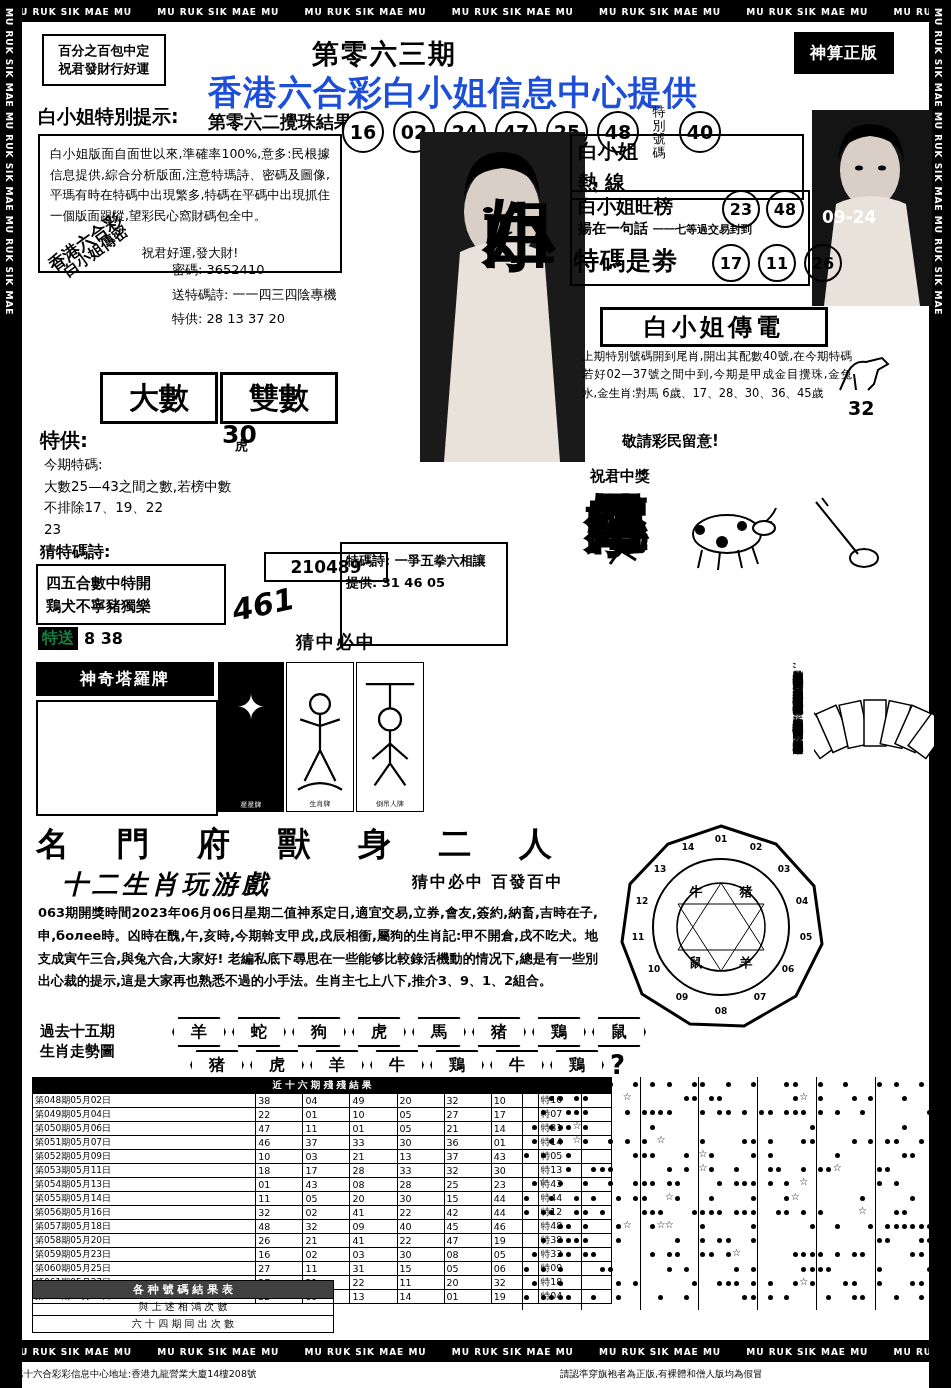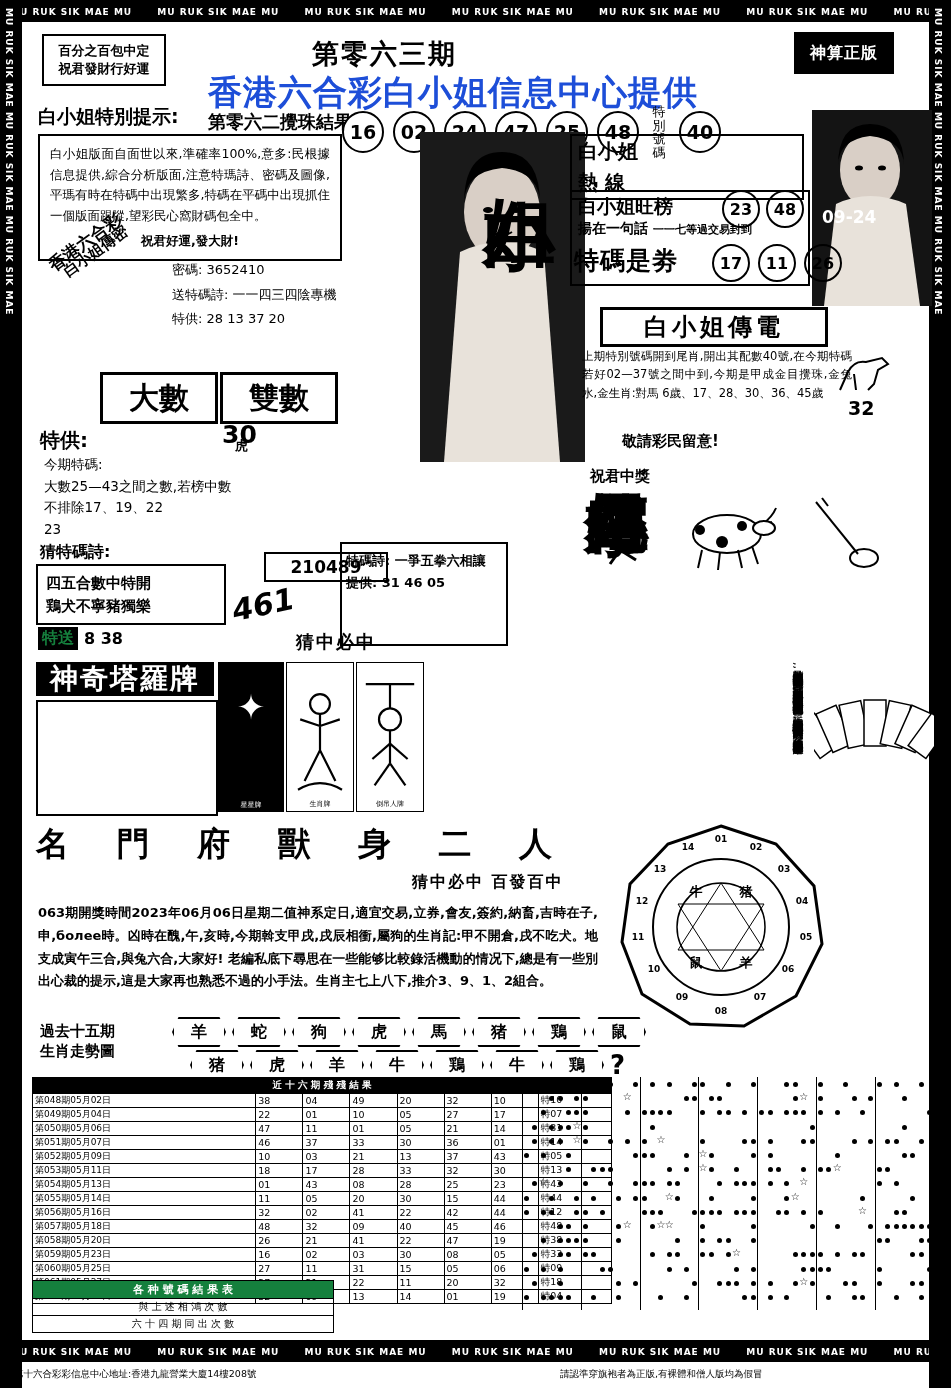--- a/index.html
+++ b/index.html
@@ -29,42 +29,42 @@
   .plusmark{font-size:13px;line-height:1.05;text-align:center;width:22px;}
   .ball.special{border-width:2px;}
 
   .corner-box{position:absolute;left:772px;top:10px;width:100px;height:42px;background:#000;color:#fff;display:flex;align-items:center;justify-content:center;font-size:16px;font-weight:bold;letter-spacing:1px;}
   .corner-box span{color:#fff;}
 
   .note-box{position:absolute;left:20px;top:12px;width:120px;height:48px;border:2px solid #000;display:flex;flex-direction:column;align-items:center;justify-content:center;font-size:13px;font-weight:bold;line-height:1.35;}
 
   
   .lead-box{position:absolute;left:16px;top:112px;width:280px;border:2px solid #000;padding:8px 10px;font-size:12.5px;line-height:1.65;text-align:justify;}
-  .lead-box .wish{text-align:center;margin-top:4px;font-weight:bold;}
+  .lead-box .wish{text-align:center;margin-top:16px;font-weight:normal;}
 
   .codes{position:absolute;left:150px;top:236px;font-size:13px;line-height:1.9;}
   .diag{position:absolute;left:22px;top:236px;transform:rotate(-36deg);transform-origin:left top;font-size:17px;font-weight:bold;white-space:nowrap;}
   .diag2{position:absolute;left:38px;top:244px;transform:rotate(-36deg);transform-origin:left top;font-size:15px;font-weight:bold;white-space:nowrap;}
 
   
   .bignum{position:absolute;border:3px solid #000;width:112px;height:46px;display:flex;align-items:center;justify-content:center;font-size:30px;font-weight:bold;}
   #bn1{left:78px;top:350px;}
   #bn2{left:198px;top:350px;}
 
   .tegong{position:absolute;left:18px;top:405px;font-size:20px;font-weight:bold;}
   .tg-list{position:absolute;left:22px;top:432px;width:190px;font-size:13.5px;line-height:1.6;}
   .thirty{position:absolute;left:200px;top:398px;font-size:25px;font-weight:bold;}
   .huziL{position:absolute;left:213px;top:415px;font-size:13px;font-weight:bold;}
 
   .poem-title{position:absolute;left:18px;top:520px;font-size:16px;font-weight:bold;}
   .poem-box{position:absolute;left:14px;top:542px;width:170px;border:2px solid #000;padding:6px 8px;font-size:15px;font-weight:bold;line-height:1.5;}
   .tesong{position:absolute;left:16px;top:605px;width:170px;font-size:16px;font-weight:bold;display:flex;align-items:center;gap:6px;}
   .tesong .lbl{background:#000;color:#15803d;padding:1px 4px;}
 
-  .tarot-title{position:absolute;left:14px;top:640px;width:178px;height:34px;background:#000;color:#fff;display:flex;align-items:center;justify-content:center;font-size:28px;font-weight:bold;letter-spacing:2px;}
+  .tarot-title{position:absolute;left:14px;top:640px;width:178px;height:34px;background:#000;color:#fff;display:flex;align-items:center;justify-content:center;font-size:16px;font-weight:bold;letter-spacing:2px;}
   .tarot-panel{position:absolute;left:14px;top:678px;width:178px;height:112px;border:2px solid #000;}
 
   
   .card-imgs{position:absolute;left:196px;top:640px;width:206px;height:150px;display:flex;gap:2px;}
   .card-img{flex:1;background:#000;position:relative;overflow:hidden;}
   .card-img .cap{position:absolute;bottom:2px;left:0;right:0;text-align:center;color:#fff;font-size:7px;}
 
   .star-shape{position:absolute;left:50%;top:30%;transform:translate(-50%,-50%);color:#fff;font-size:34px;}
 
   
@@ -133,21 +133,21 @@
   .tbl th{border:1px solid #000;background:#000;color:#fff;font-size:9.5px;padding:1px 2px;font-weight:bold;}
   .tbl td{border:1px solid #000;padding:0px 2px;white-space:nowrap;font-size:9.5px;}
   .tbl td.lbl{font-size:9px;}
 
   
   .grid{position:absolute;left:500px;top:1055px;width:420px;height:240px;}
   .grid .dot{position:absolute;width:5px;height:5px;background:#000;border-radius:50%;}
   .grid .star{position:absolute;font-size:10px;line-height:1;}
 
   .bottom-tbl{position:absolute;left:10px;top:1258px;width:300px;font-size:10px;border:1px solid #000;}
-  .bottom-tbl .hd{background:#15803d;color:#fff;text-align:center;font-weight:bold;font-size:11px;padding:1px;}
+  .bottom-tbl .hd{background:#404040;color:#fff;text-align:center;font-weight:bold;font-size:11px;padding:1px;}
   .bottom-tbl .r{border-top:1px solid #000;text-align:center;font-size:10px;padding:1px;}
 
   .logo{position:absolute;left:10px;top:1298px;font-size:34px;font-weight:bold;letter-spacing:1px;}
   .logo .red{color:#e4002b;}
   .logo .big{font-size:44px;}
 
   .footline{position:absolute;left:14px;top:1368px;font-size:9.5px;}
   .footline2{position:absolute;left:560px;top:1368px;font-size:9.5px;}
 </style>
 </head>
@@ -373,20 +373,21 @@
         <rect x="18" y="24" width="22" height="42" transform="rotate(-24 29 66)"></rect>
         <rect x="34" y="20" width="22" height="44" transform="rotate(-12 45 64)"></rect>
         <rect x="50" y="18" width="22" height="46"></rect>
         <rect x="66" y="20" width="22" height="44" transform="rotate(12 77 64)"></rect>
         <rect x="80" y="24" width="22" height="42" transform="rotate(24 91 66)"></rect>
         <rect x="92" y="30" width="22" height="40" transform="rotate(36 103 70)"></rect>
       </g>
     </svg>
 
     <div class="banner">名 門 府 獸 身 二 人</div>
+    <div class="banner2">十二生肖玩游戲</div>
     <div class="banner3">猜中必中 百發百中</div>
     <div class="para">063期開獎時間2023年06月06日星期二值神系定日,適宜交易,立券,會友,簽約,納畜,吉時在子,申,более時。凶時在醜,午,亥時,今期斡支甲戌,戌辰相衝,屬狗的生肖記:甲不開倉,戌不吃犬。地支成寅午三合,與兔六合,大家好! 老編私底下尋思在一些能够比較錄活機動的情况下,總是有一些別出心裁的提示,這是大家再也熟悉不過的小手法。生肖主七上八下,推介3、9、1、2組合。</div>
 
     <svg class="wheel" viewBox="0 0 210 210">
       <polygon points="105,4 160,22 198,64 206,122 180,174 128,204 74,202 26,172 6,120 14,62 52,22" fill="#fff" stroke="#000" stroke-width="3"></polygon>
       <circle cx="105" cy="105" r="68" fill="#fff" stroke="#000" stroke-width="2"></circle>
       <circle cx="105" cy="105" r="44" fill="#fff" stroke="#000" stroke-width="1.5"></circle>
       <g stroke="#000" stroke-width="1" fill="none">
         <path d="M105 61 L148 128 L62 128 Z"></path>
         <path d="M105 149 L62 82 L148 82 Z"></path>

